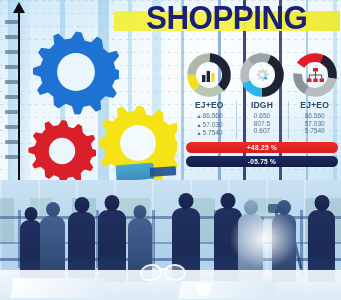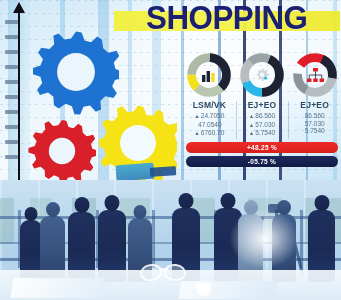--- a/index.html
+++ b/index.html
@@ -322,34 +322,34 @@
             <rect x="12.5" y="21" width="9" height="7" rx="1" fill="#e01e2a"></rect>
             <rect x="25" y="21" width="9" height="7" rx="1" fill="#e01e2a"></rect>
             <path d="M17 7v7M4.5 21v-7h25v7M17 14v7" stroke="#1d2333" stroke-width="1.6" fill="none"></path>
           </svg>
         </span>
       </div>
     </div>
 
     <div class="table">
 
-      <div class="col">
-        <div class="col-head">LSM/VK</div>
-        <div class="col-row"><span class="tri">▲</span><span>24.7050</span></div>
-        <div class="col-row"><span class="tri"></span><span>47.0540</span></div>
-        <div class="col-row"><span class="tri">▲</span><span>6760.70</span></div>
-      </div>
 
       <div class="col">
         <div class="col-head">EJ+EO</div>
         <div class="col-row"><span class="tri">▲</span><span>86.560</span></div>
         <div class="col-row"><span class="tri">▲</span><span>57.030</span></div>
         <div class="col-row"><span class="tri">▲</span><span>5.7540</span></div>
       </div>
 
+      <div class="col">
+        <div class="col-head">IDGH</div>
+        <div class="col-row">0.650</div>
+        <div class="col-row">807.5</div>
+        <div class="col-row">0.607</div>
+      </div>
 
       <div class="col">
         <div class="col-head">EJ+EO</div>
         <div class="col-row">86.560</div>
         <div class="col-row">57.030</div>
         <div class="col-row">5.7540</div>
       </div>
     </div>
 
     <div class="bar bar-red">+48.25 %</div>

